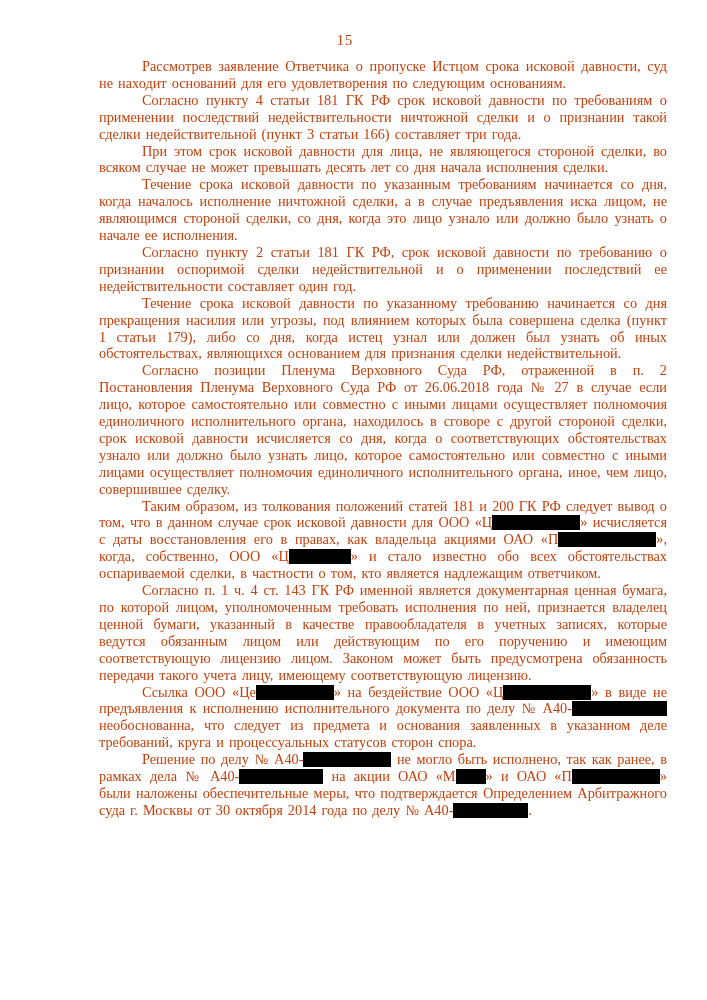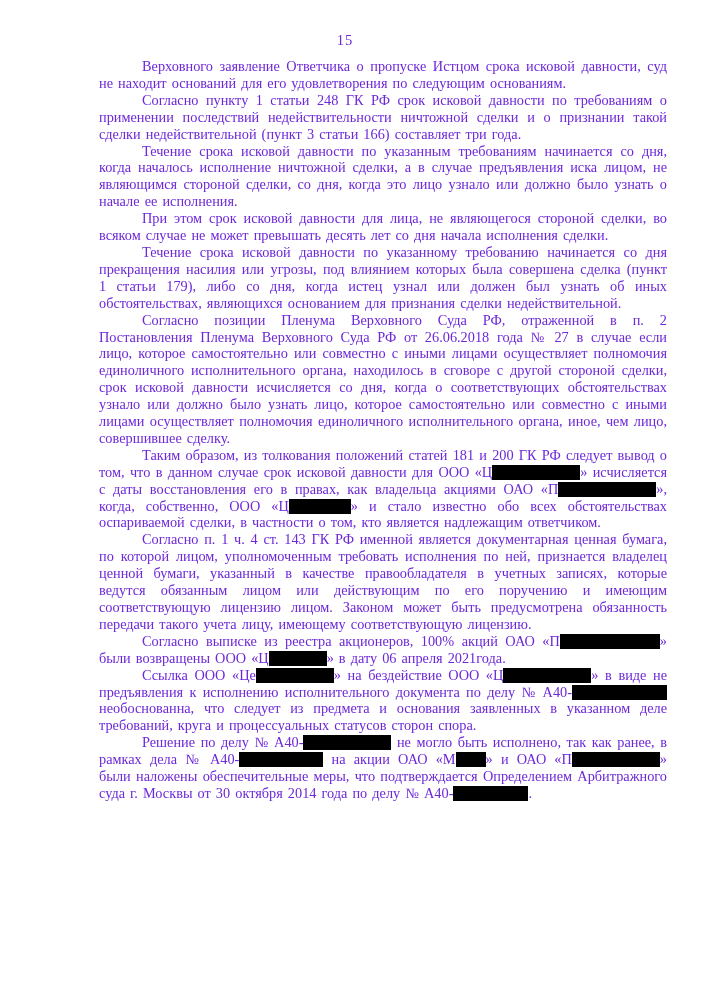--- a/index.html
+++ b/index.html
@@ -7,21 +7,21 @@
     padding: 0;
     background: #ffffff;
   }
   .page {
     position: relative;
     width: 707px;
     height: 1000px;
     background: #ffffff;
     overflow: hidden;
     font-family: "Liberation Serif", "DejaVu Serif", serif;
-    color: #6d28d9;
+    color: #c2410c;
   }
   .page-number {
     position: absolute;
     top: 32px;
     left: 0;
     width: 690px;
     text-align: center;
     font-size: 14.5px;
     letter-spacing: 1px;
   }
@@ -45,25 +45,25 @@
     background: #000000;
     vertical-align: -3px;
   }
 </style>
 </head>
 <body>
 
 <div class="page">
   <div class="page-number">15</div>
   <div class="doc-body">
-      <p class="para">Верховного заявление Ответчика о пропуске Истцом срока исковой давности, суд не находит оснований для его удовлетворения по следующим основаниям.</p>
-      <p class="para">Согласно пункту 1 статьи 248 ГК РФ срок исковой давности по требованиям о применении последствий недействительности ничтожной сделки и о признании такой сделки недействительной (пункт 3 статьи 166) составляет три года.</p>
+      <p class="para">Рассмотрев заявление Ответчика о пропуске Истцом срока исковой давности, суд не находит оснований для его удовлетворения по следующим основаниям.</p>
+      <p class="para">Согласно пункту 4 статьи 181 ГК РФ срок исковой давности по требованиям о применении последствий недействительности ничтожной сделки и о признании такой сделки недействительной (пункт 3 статьи 166) составляет три года.</p>
+      <p class="para">При этом срок исковой давности для лица, не являющегося стороной сделки, во всяком случае не может превышать десять лет со дня начала исполнения сделки.</p>
       <p class="para">Течение срока исковой давности по указанным требованиям начинается со дня, когда началось исполнение ничтожной сделки, а в случае предъявления иска лицом, не являющимся стороной сделки, со дня, когда это лицо узнало или должно было узнать о начале ее исполнения.</p>
-      <p class="para">При этом срок исковой давности для лица, не являющегося стороной сделки, во всяком случае не может превышать десять лет со дня начала исполнения сделки.</p>
+      <p class="para">Согласно пункту 2 статьи 181 ГК РФ, срок исковой давности по требованию о признании оспоримой сделки недействительной и о применении последствий ее недействительности составляет один год.</p>
       <p class="para">Течение срока исковой давности по указанному требованию начинается со дня прекращения насилия или угрозы, под влиянием которых была совершена сделка (пункт 1 статьи 179), либо со дня, когда истец узнал или должен был узнать об иных обстоятельствах, являющихся основанием для признания сделки недействительной.</p>
       <p class="para">Согласно позиции Пленума Верховного Суда РФ, отраженной в п. 2 Постановления Пленума Верховного Суда РФ от 26.06.2018 года № 27 в случае если лицо, которое самостоятельно или совместно с иными лицами осуществляет полномочия единоличного исполнительного органа, находилось в сговоре с другой стороной сделки, срок исковой давности исчисляется со дня, когда о соответствующих обстоятельствах узнало или должно было узнать лицо, которое самостоятельно или совместно с иными лицами осуществляет полномочия единоличного исполнительного органа, иное, чем лицо, совершившее сделку.</p>
       <p class="para">Таким образом, из толкования положений статей 181 и 200 ГК РФ следует вывод о том, что в данном случае срок исковой давности для ООО «Ц<span class="redaction" style="width: 88px;"></span>» исчисляется с даты восстановления его в правах, как владельца акциями ОАО «П<span class="redaction" style="width: 98px;"></span>», когда, собственно, ООО «Ц<span class="redaction" style="width: 62px;"></span>» и стало известно обо всех обстоятельствах оспариваемой сделки, в частности о том, кто является надлежащим ответчиком.</p>
       <p class="para">Согласно п. 1 ч. 4 ст. 143 ГК РФ именной является документарная ценная бумага, по которой лицом, уполномоченным требовать исполнения по ней, признается владелец ценной бумаги, указанный в качестве правообладателя в учетных записях, которые ведутся обязанным лицом или действующим по его поручению и имеющим соответствующую лицензию лицом. Законом может быть предусмотрена обязанность передачи такого учета лицу, имеющему соответствующую лицензию.</p>
-      <p class="para">Согласно выписке из реестра акционеров, 100% акций ОАО «П<span class="redaction" style="width: 100px;"></span>» были возвращены ООО «Ц<span class="redaction" style="width: 58px;"></span>» в дату 06 апреля 2021года.</p>
       <p class="para">Ссылка ООО «Це<span class="redaction" style="width: 78px;"></span>» на бездействие ООО «Ц<span class="redaction" style="width: 88px;"></span>» в виде не предъявления к исполнению исполнительного документа по делу № А40-<span class="redaction" style="width: 95px;"></span> необоснованна, что следует из предмета и основания заявленных в указанном деле требований, круга и процессуальных статусов сторон спора.</p>
       <p class="para">Решение по делу № А40-<span class="redaction" style="width: 88px;"></span> не могло быть исполнено, так как ранее, в рамках дела № А40-<span class="redaction" style="width: 84px;"></span> на акции ОАО «М<span class="redaction" style="width: 30px;"></span>» и ОАО «П<span class="redaction" style="width: 88px;"></span>» были наложены обеспечительные меры, что подтверждается Определением Арбитражного суда г. Москвы от 30 октября 2014 года по делу № А40-<span class="redaction" style="width: 75px;"></span>.</p>
     </div>
 </div>
 
 </body></html>

